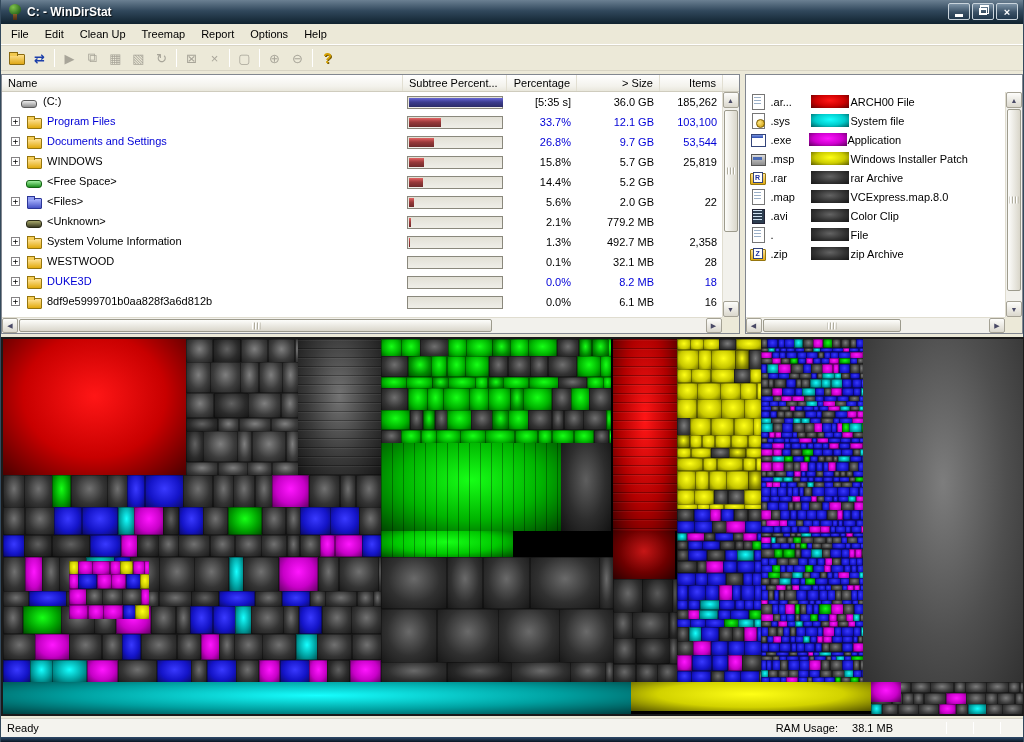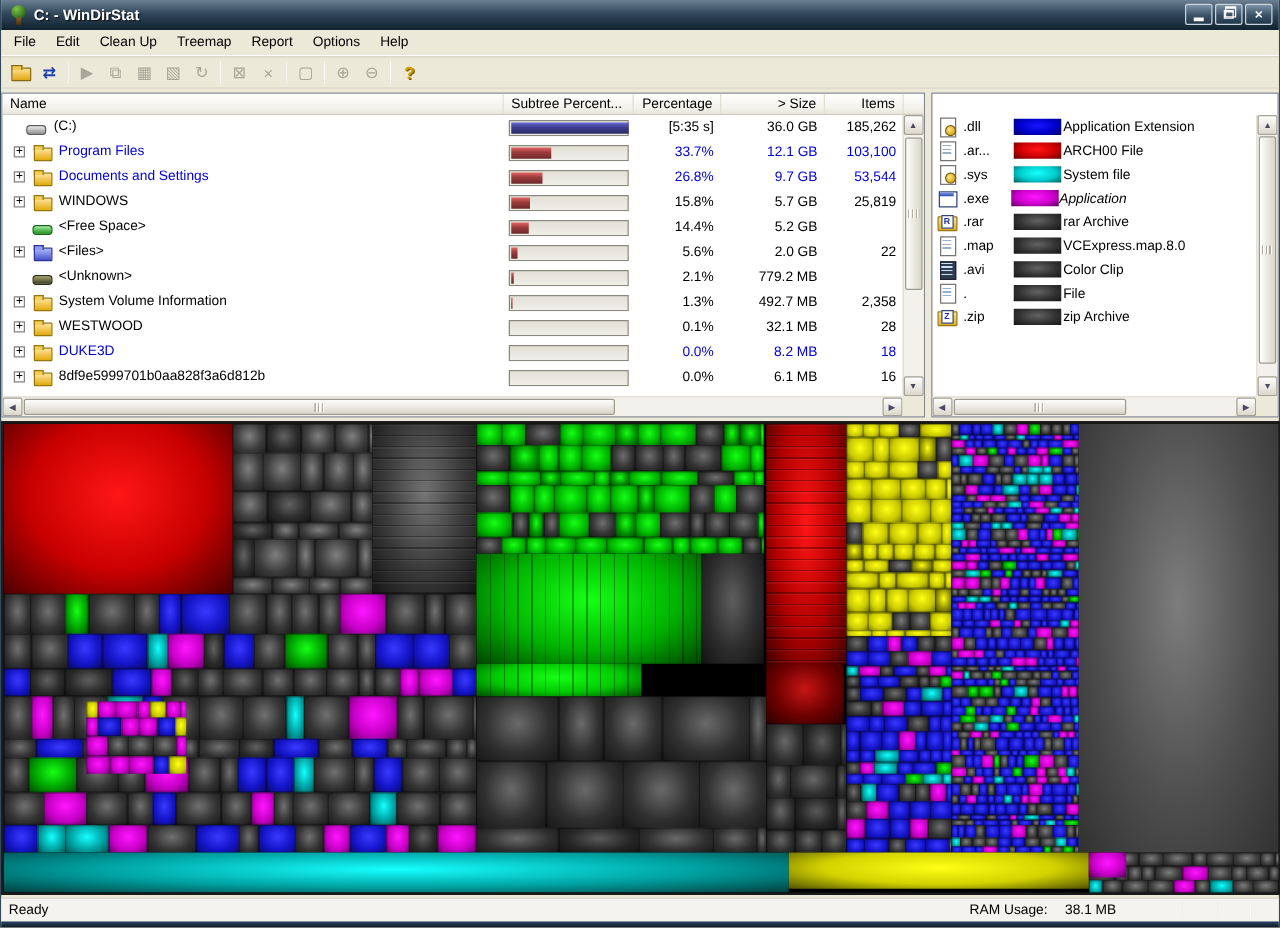--- a/index.html
+++ b/index.html
@@ -359,30 +359,20 @@
           </div>
           <div class="sbtn" style="right: 0px; top: 0px; width: 16px; height: 15px;">▶</div>
         </div>
       <div class="corner"></div>
     </div>
     <div class="splitter"></div>
     <div class="pane ext-pane">
       <div class="rows" id="extRows" style="width:260px;height:227px;">
           <div class="erow">
             <div class="cell" style="width: 62px; display: flex; align-items: center;">
-              <div class="fic sys"></div>
-              <div style="margin-left: 6px;">.dll</div>
-            </div>
-            <div class="cell" style="width: 43px;">
-              <div class="swatch" style="background: radial-gradient(at 50% 42%, rgb(22, 22, 255) 0%, rgb(0, 0, 204) 55%, rgb(0, 0, 92) 100%);"></div>
-            </div>
-            <div class="cell" style="width: 155px;">Application Extension</div>
-          </div>
-          <div class="erow">
-            <div class="cell" style="width: 62px; display: flex; align-items: center;">
               <div class="fic doc"></div>
               <div style="margin-left: 6px;">.ar...</div>
             </div>
             <div class="cell" style="width: 43px;">
               <div class="swatch" style="background: radial-gradient(at 50% 42%, rgb(255, 22, 22) 0%, rgb(204, 0, 0) 55%, rgb(92, 0, 0) 100%);"></div>
             </div>
             <div class="cell" style="width: 155px;">ARCH00 File</div>
           </div>
           <div class="erow">
             <div class="cell" style="width: 62px; display: flex; align-items: center;">
@@ -395,21 +385,31 @@
             <div class="cell" style="width: 155px;">System file</div>
           </div>
           <div class="erow">
             <div class="cell" style="width: 62px; display: flex; align-items: center;">
               <div class="fic app"></div>
               <div style="margin-left: 6px;">.exe</div>
             </div>
             <div class="cell" style="width: 43px;">
               <div class="swatch" style="background: radial-gradient(at 50% 42%, rgb(255, 22, 255) 0%, rgb(204, 0, 204) 55%, rgb(92, 0, 92) 100%);"></div>
             </div>
-            <div class="cell" style="width: 163px; font-style: italic;">Application</div>
+            <div class="cell" style="width: 163px;">Application</div>
+          </div>
+          <div class="erow">
+            <div class="cell" style="width: 62px; display: flex; align-items: center;">
+              <div class="fic inst"></div>
+              <div style="margin-left: 6px;">.msp</div>
+            </div>
+            <div class="cell" style="width: 43px;">
+              <div class="swatch" style="background: radial-gradient(at 50% 42%, rgb(255, 255, 22) 0%, rgb(204, 204, 0) 55%, rgb(92, 92, 0) 100%);"></div>
+            </div>
+            <div class="cell" style="width: 155px;">Windows Installer Patch</div>
           </div>
           <div class="erow">
             <div class="cell" style="width: 62px; display: flex; align-items: center;">
               <div class="fic arch" data-letter="R"></div>
               <div style="margin-left: 6px;">.rar</div>
             </div>
             <div class="cell" style="width: 43px;">
               <div class="swatch" style="background: radial-gradient(at 50% 42%, rgb(99, 99, 99) 0%, rgb(51, 51, 51) 55%, rgb(23, 23, 23) 100%);"></div>
             </div>
             <div class="cell" style="width: 155px;">rar Archive</div>

